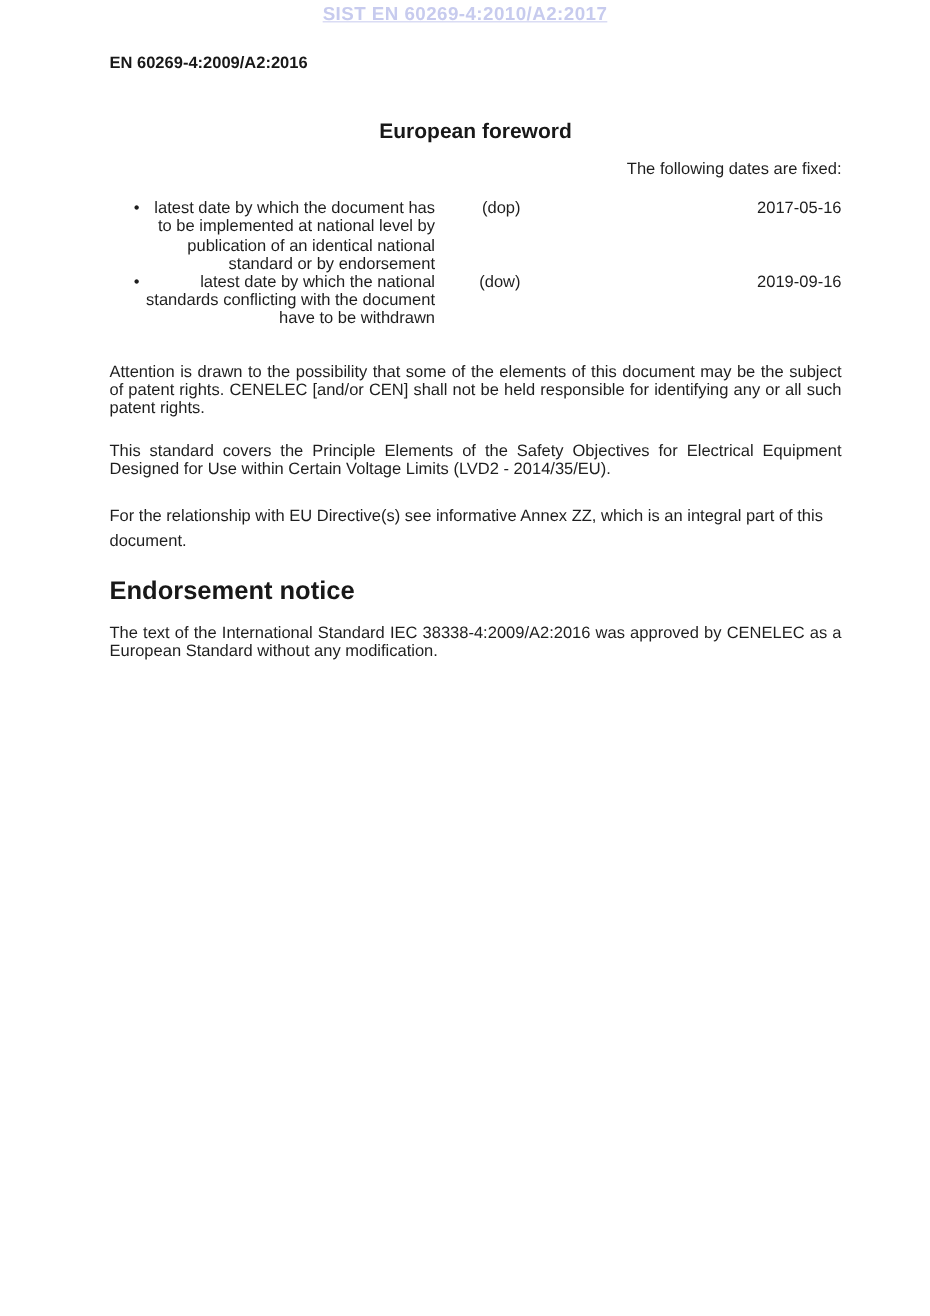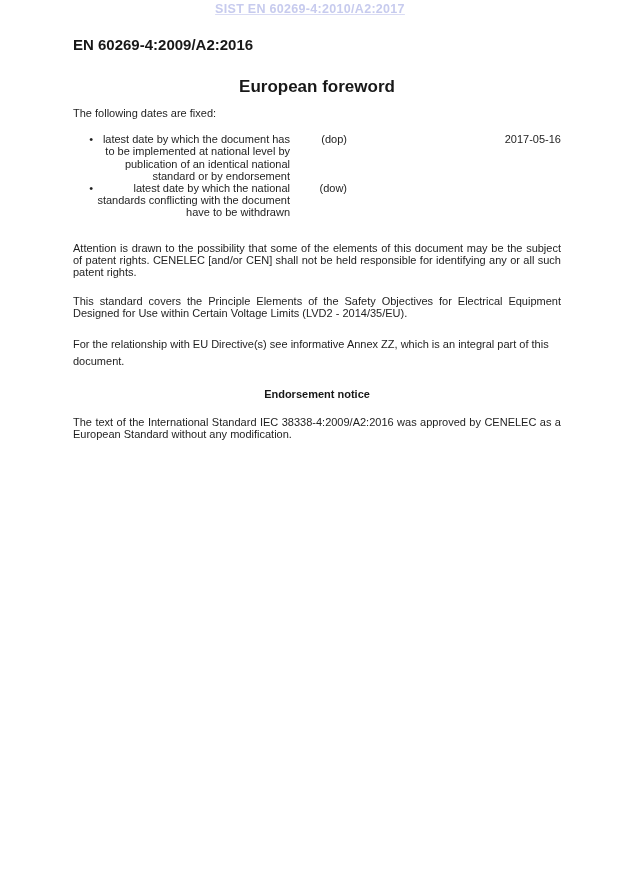--- a/index.html
+++ b/index.html
@@ -26,53 +26,53 @@
     font-weight: bold;
     color: #c7cbee;
     text-decoration: underline;
     text-decoration-color: #dadcf4;
     letter-spacing: 0.3px;
   }
   .doc-ref {
     position: absolute;
     top: 36px;
     left: 73px;
-    font-size: 15px;
+    font-size: 11px;
     font-weight: bold;
     color: #181818;
   }
   .content {
     position: absolute;
     top: 79px;
     left: 73px;
     width: 488px;
     font-size: 11px;
     line-height: 12.2px;
   }
   .section-title {
     margin: 0 0 12px 0;
     text-align: center;
-    font-size: 17px;
+    font-size: 14px;
     line-height: 16px;
     font-weight: bold;
     color: #181818;
   }
   .para {
     margin: 0 0 11px 0;
     text-align: justify;
   }
   .para-left {
     margin: 16px 0 0 0;
     text-align: left;
     line-height: 17px;
     max-width: 478px;
   }
   .dates-intro {
     margin: 0 0 14px 0;
-    text-align: left;
+    text-align: right;
   }
   .dates-list {
     margin: 0 0 23px 0;
     text-align: right;
   }
   .date-item {
     display: flex;
     align-items: flex-start;
   }
   .date-bullet {
@@ -90,22 +90,22 @@
   }
   .date-abbrev {
     width: 57px;
     flex: 0 0 57px;
   }
   .date-value {
     flex: 1 1 auto;
   }
   .endorsement-title {
     margin: 16px 0 14px 0;
-    text-align: center;
-    font-size: 11px;
+    text-align: left;
+    font-size: 17px;
     line-height: 16px;
     font-weight: bold;
     color: #181818;
   }
   .page-number {
     position: absolute;
     top: 810px;
     left: 73px;
     font-size: 11.5px;
     font-weight: bold;
@@ -134,20 +134,21 @@
         <span class="date-bullet"></span>
         <span class="date-desc">latest date by which the document has to be implemented at national level by publication of an identical national standard or by endorsement</span>
         <span class="date-abbrev">(dop)</span>
         <span class="date-value">2017-05-16</span>
       </div>
 
       <div class="date-item">
         <span class="date-bullet"></span>
         <span class="date-desc">latest date by which the national standards conflicting with the document have to be withdrawn</span>
         <span class="date-abbrev">(dow)</span>
+        <span class="date-value">2019-09-16</span>
       </div>
 
     </div>
 
     <p class="para" style="margin-bottom: 17px;">Attention is drawn to the possibility that some of the elements of this document may be the subject of patent rights. CENELEC [and/or CEN] shall not be held responsible for identifying any or all such patent rights.</p>
 
     <p class="para">This standard covers the Principle Elements of the Safety Objectives for Electrical Equipment Designed for Use within Certain Voltage Limits (LVD2 - 2014/35/EU).</p>
 
     <p class="para-left">For the relationship with EU Directive(s) see informative Annex ZZ, which is an integral part of this document.</p>
 

